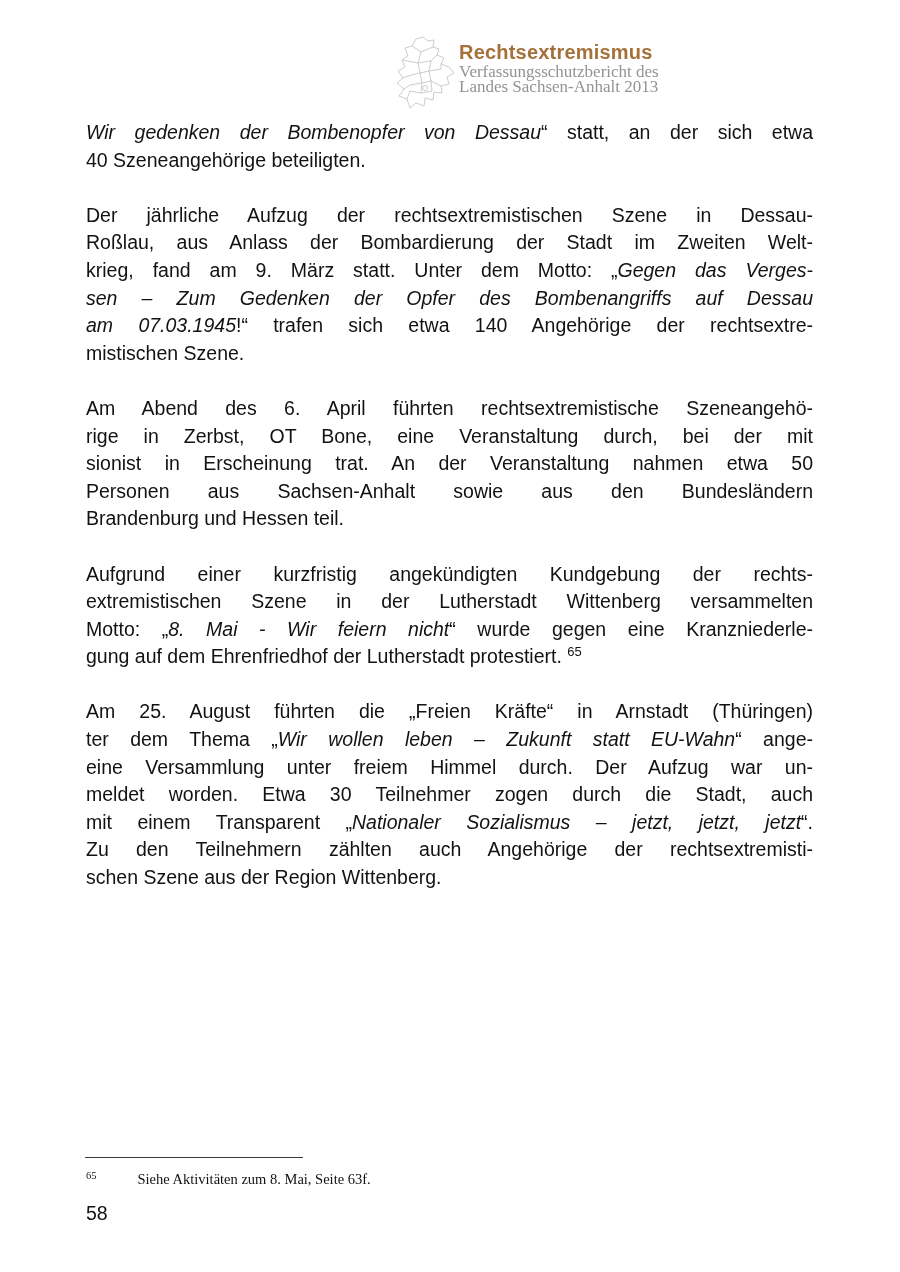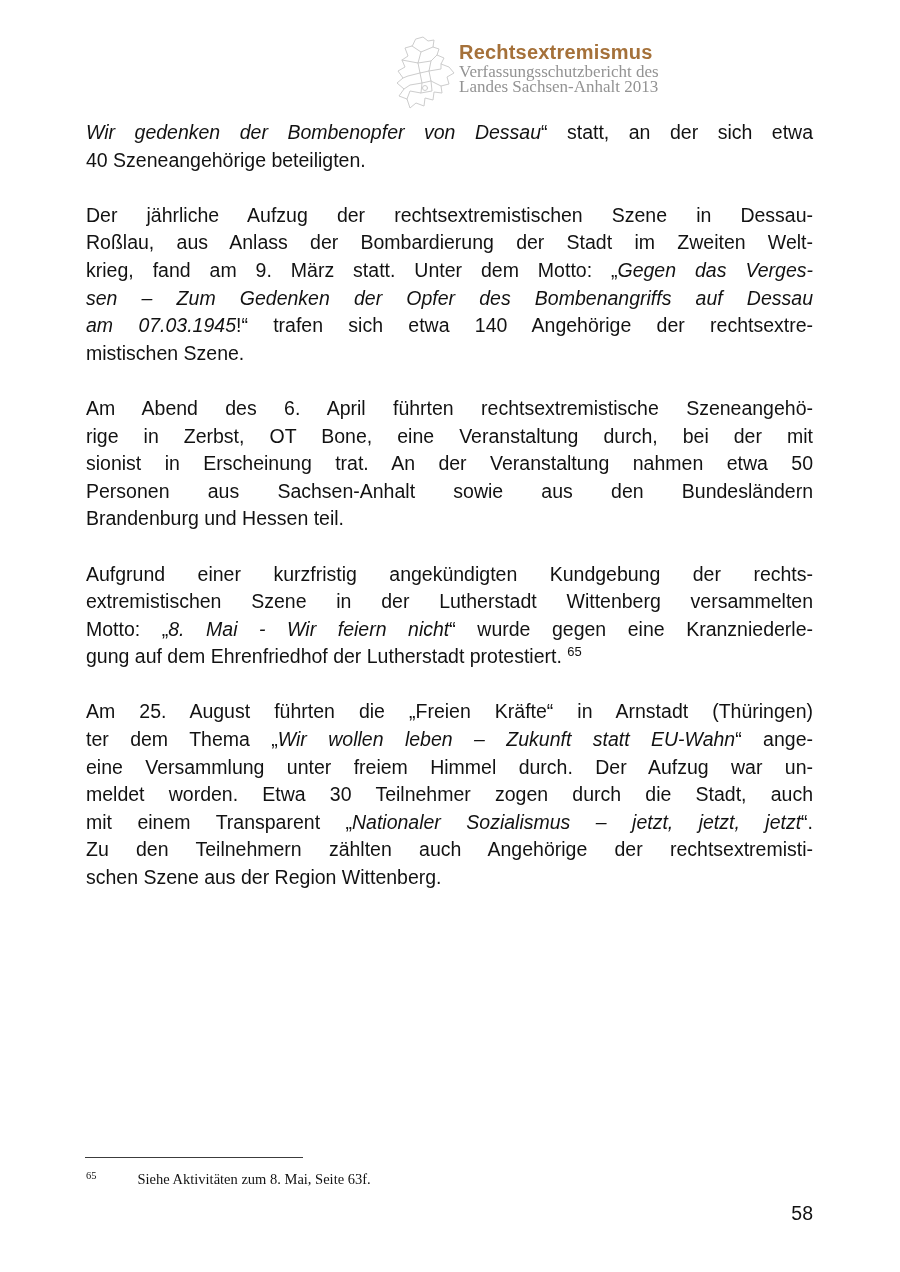--- a/index.html
+++ b/index.html
@@ -86,21 +86,21 @@
   .footnote-marker {
     font-size: 10.5px;
     vertical-align: 5px;
   }
   .footnote-text { margin-left: 41px; }
 
   
   .page-number {
     position: absolute;
     left: 86px; top: 1202px; width: 727px;
-    text-align: right;
+    text-align: left;
     font-size: 19.5px;
     color: var(--text-color);
   }
 </style>
 </head>
 <body>
 
 <div class="page">
 
   <header>

